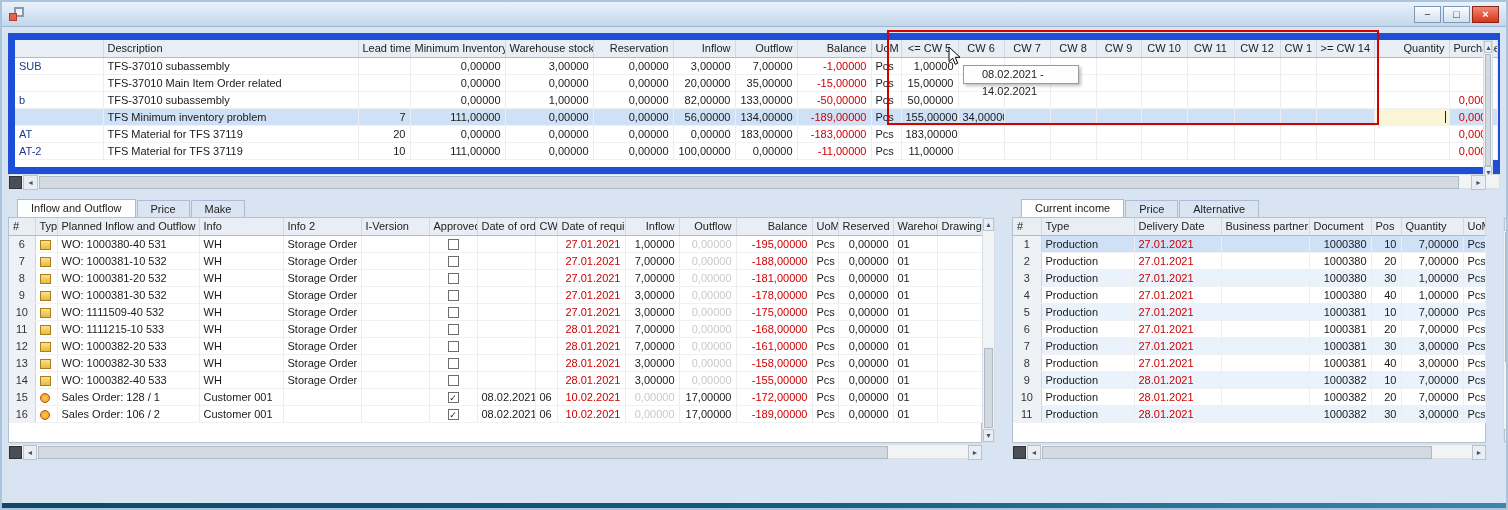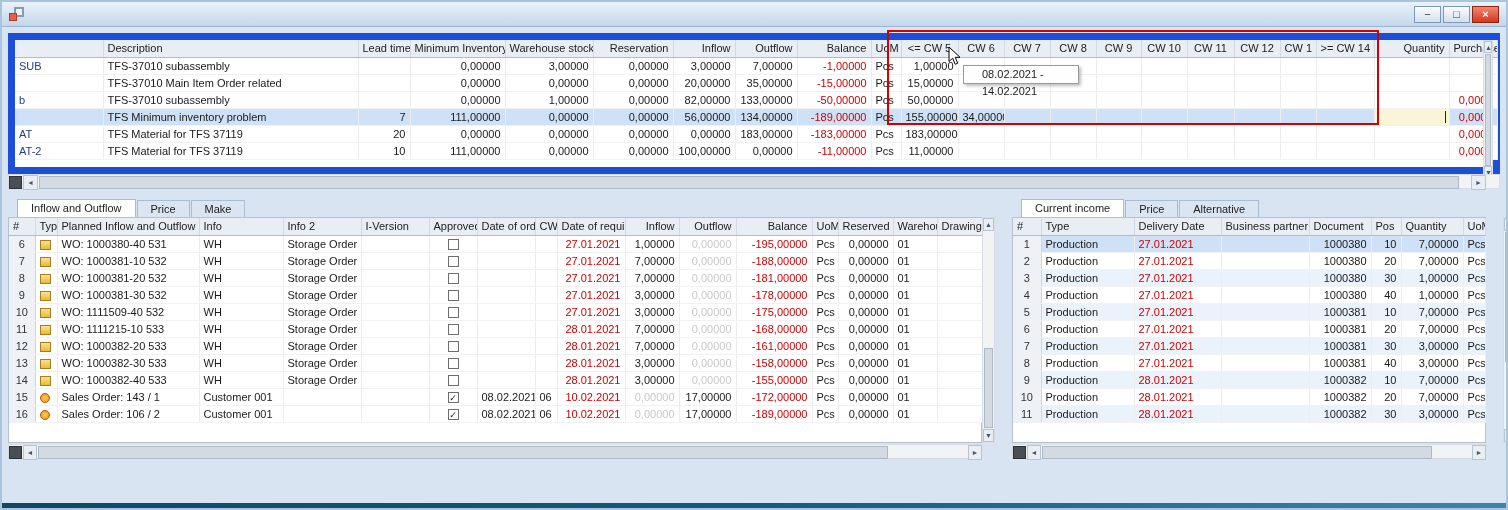--- a/index.html
+++ b/index.html
@@ -558,21 +558,21 @@
             <td class="c-bal">-155,00000</td>
             <td>Pcs</td>
             <td class="c-res">0,00000</td>
             <td>01</td>
             <td></td>
           </tr>
 
           <tr>
             <td class="c-n">15</td>
             <td class="c-ico"><span class="ticon so"></span></td>
-            <td>Sales Order: 143 / 1</td>
+            <td>Sales Order: 128 / 1</td>
             <td>Customer 001</td>
             <td></td>
             <td></td>
             <td class="c-appr"><span class="cb">✓</span></td>
             <td>08.02.2021</td>
             <td>06</td>
             <td class="c-dreq">10.02.2021</td>
             <td class="c-in muted">0,00000</td>
             <td class="c-out">17,00000</td>
             <td class="c-bal">-172,00000</td>

